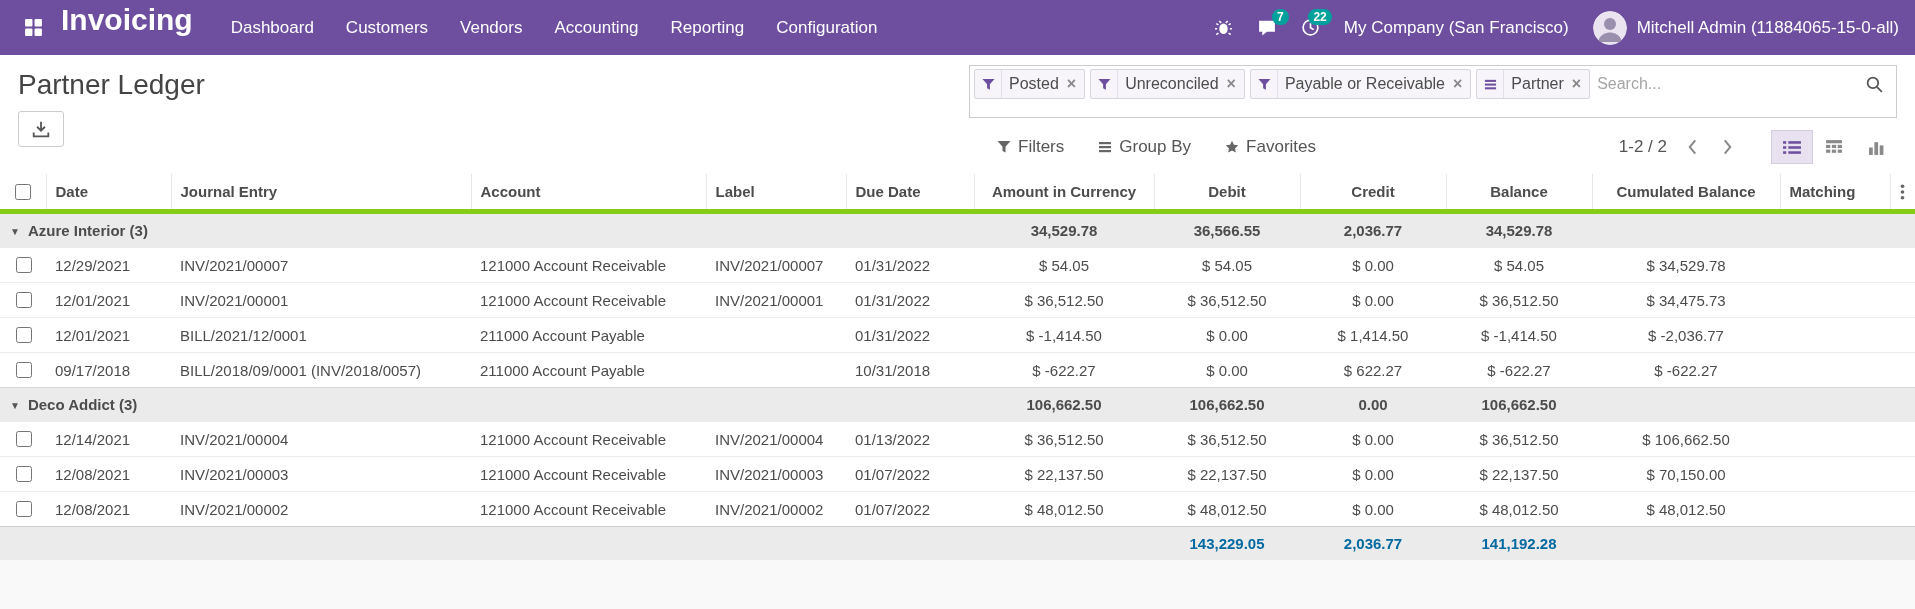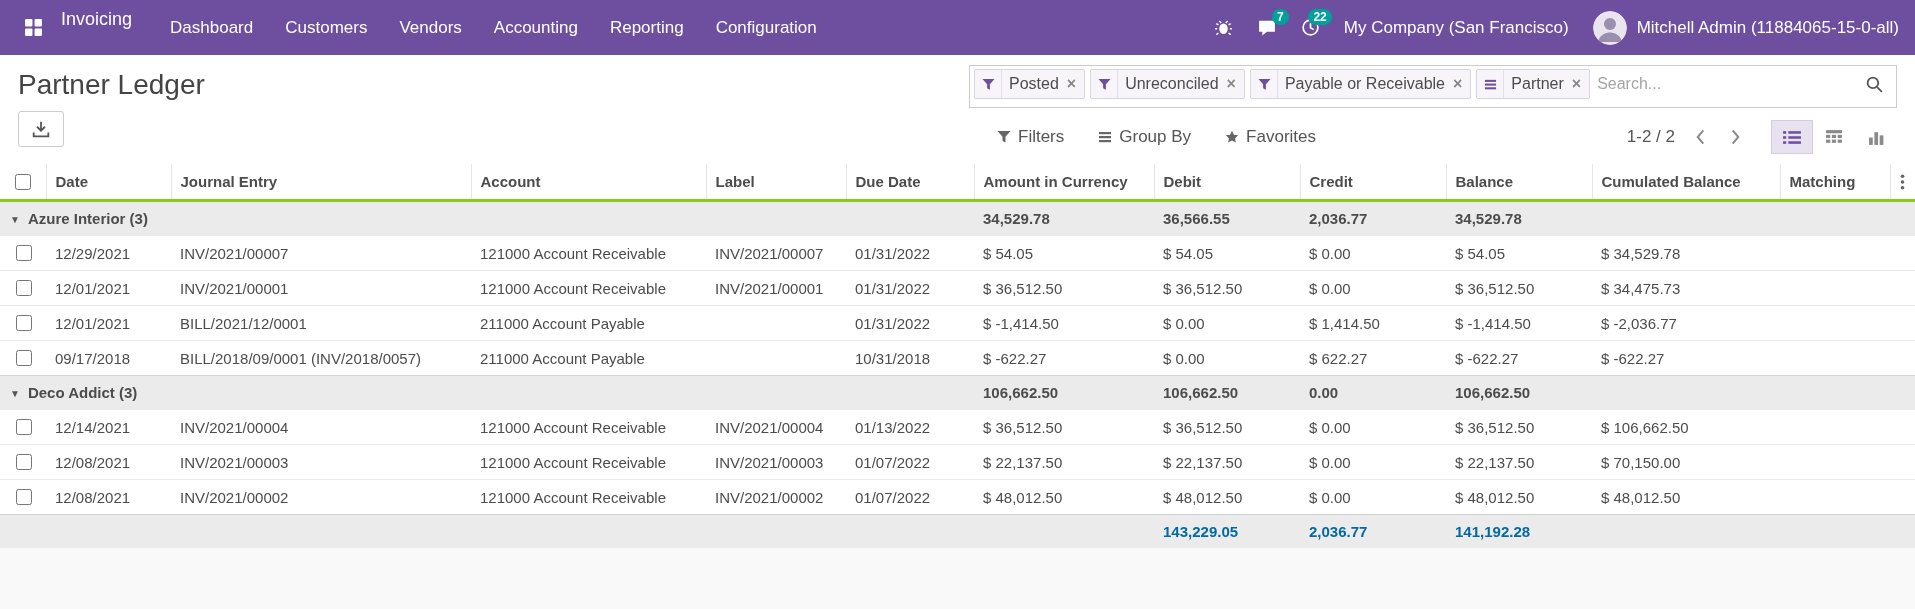--- a/index.html
+++ b/index.html
@@ -9,21 +9,21 @@
     width:1915px; height:609px; overflow:hidden;
     font-family:"Liberation Sans", sans-serif;
     background:#f9f9f9; color:#4c4c4c;
   }
   
   .navbar {
     height:55px; background:var(--accent);
     display:flex; align-items:center; padding:0 16px;
   }
   .apps-btn { display:flex; align-items:center; padding:0 8px; cursor:pointer; }
-  .brand { color:#fff; font-size:18px; font-weight:400; margin:0 22px 16px 10px; cursor:pointer; }
+  .brand { color:#fff; font-size:30px; font-weight:700; margin:0 22px 16px 10px; cursor:pointer; }
   .nav-menu { display:flex; height:55px; }
   .nav-menu span {
     color:#fff; font-size:17px; line-height:55px; padding:0 16px; cursor:pointer; white-space:nowrap;
   }
   .nav-right { margin-left:auto; display:flex; align-items:center; gap:24px; }
   .nav-icon { position:relative; display:flex; align-items:center; cursor:pointer; }
   .badge {
     position:absolute; top:-9px; right:-12px;
     background:var(--badge); color:#fff; font-size:12px; font-weight:bold;
     border-radius:10px; padding:1px 5px; line-height:14px;
@@ -34,54 +34,54 @@
   
   .cp { background:#fff; display:flex; justify-content:space-between; padding:10px 18px 8px 18px; }
   .cp-left h1 { font-size:28px; font-weight:400; color:#444; margin:4px 0 10px 0; }
   .export-btn {
     width:46px; height:36px; background:#fff; border:1px solid #ccc; border-radius:3px;
     display:flex; align-items:center; justify-content:center; cursor:pointer;
   }
   .cp-right { width:928px; display:flex; flex-direction:column; }
   .searchbox {
     display:flex; align-items:center; border:1px solid #ccc; background:#fff;
-    min-height:38px; padding:3px 8px 8px 4px; gap:5px;
+    min-height:38px; padding:3px 8px 18px 4px; gap:5px;
   }
   .facet {
     display:flex; align-items:center; height:30px; background:#f7f5fa;
     border:1px solid #d8d5de; border-radius:2px; font-size:16px; color:#4c4c4c; white-space:nowrap;
   }
   .facet-icon { color:var(--accent); display:flex; align-items:center; padding:0 6px 0 7px; border-right:1px solid #e2dfe8; height:100%; }
   .facet-label { padding:0 4px 0 7px; }
   .facet-x { padding:0 8px 0 4px; color:#888; font-weight:bold; font-size:16px; cursor:pointer; }
   .search-input { flex:1; min-width:50px; border:none; outline:none; font-size:16px; color:#14532d; font-family:inherit; }
   .search-input::placeholder { color:#a5a5a5; }
   .mag { display:flex; align-items:center; cursor:pointer; padding:0 4px; }
-  .cp-controls { display:flex; align-items:center; margin-top:10px; height:38px; }
+  .cp-controls { display:flex; align-items:center; margin-top:10px; height:38px;gap:8px; }
   .search-buttons { display:flex; gap:34px; margin-left:28px; }
   .sbtn { display:flex; align-items:center; gap:7px; font-size:17px; color:#555; cursor:pointer; white-space:nowrap; }
   .sbtn .ic { color:#666; display:flex; align-items:center; }
   .pager { margin-left:auto; display:flex; align-items:center; gap:16px; font-size:17px; color:#555;text-align:center; }
   .pager-arrow { cursor:pointer; display:flex; align-items:center; padding:0 4px; }
   .switcher { display:flex; margin-left:26px; }
   .vsw {
     width:42px; height:34px; display:flex; align-items:center; justify-content:center;
     cursor:pointer; color:#8a8a8a; border:1px solid transparent;
   }
   .vsw.active { background:#e8e2f0; color:var(--accent); border:1px solid #d4cce0; }
   
   .table-wrap { background:#fff; }
   table { width:1915px; border-collapse:collapse; table-layout:fixed; font-size:15px; color:#4c4c4c; background:#fff; }
   thead th {
-    font-weight:700; text-align:left; padding:9px 9px; border-bottom:3px solid #84cc16;
+    font-weight:700; text-align:left; padding:9px 9px; border-bottom:5px solid #84cc16;
     border-left:1px solid #e6e6e6; white-space:nowrap; overflow:hidden; cursor:pointer;
   }
   thead th:first-child { border-left:none; }
   td { padding:8px 9px; white-space:nowrap; overflow:hidden; }
-  .num { text-align:left;margin-left:16px; }
+  .num { text-align:center;margin-left:16px; }
   .cb { text-align:center; padding:6px 4px; }
   input[type=checkbox] { width:16px; height:16px; accent-color:var(--accent); cursor:pointer; }
   tr.data-row td { border-top:1px solid #ececec; background:#fff; }
   tr.group-row td { background:#ebebeb; border-top:1px solid #d6d6d6; font-weight:700; }
   .group-label { padding-left:10px; }
   .caret { font-size:10px; color:#555; margin-right:8px; vertical-align:1px; }
   tr.total-row td { background:#ebebeb; border-top:1px solid #cfcfcf; font-weight:700; color:#0369a1; }
   .opts-icon { color:#666; cursor:pointer; display:flex; justify-content:center; }
 </style>
 </head>

